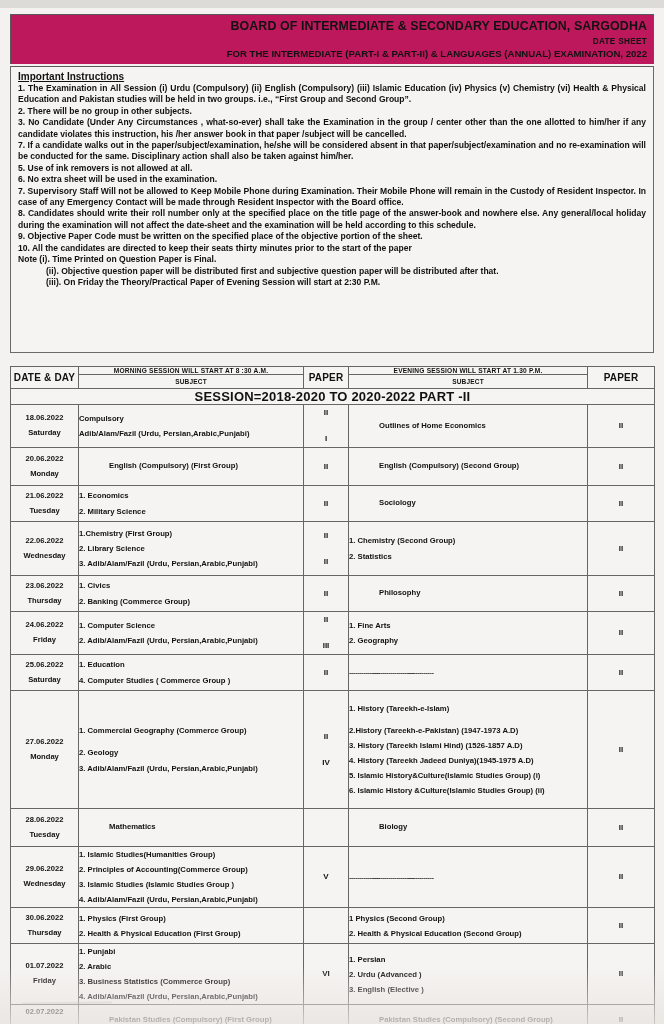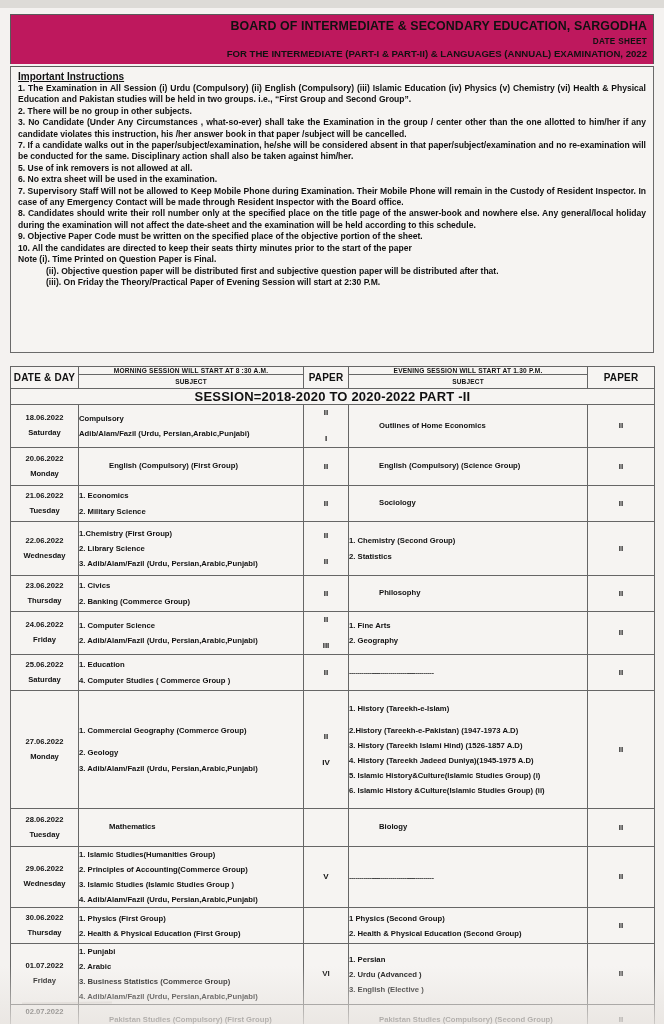--- a/index.html
+++ b/index.html
@@ -256,21 +256,21 @@
               <span class="dd">20.06.2022</span>
               <span class="dd">Monday</span>
             </td>
             <td class="subj mid">
               <span class="ln">English (Compulsory)  (First Group)</span>
             </td>
             <td class="paper mid">
               <span class="pl">II</span>
             </td>
             <td class="subj mid">
-              <span class="ln">English (Compulsory)    (Science Group)</span>
+              <span class="ln">English (Compulsory)    (Second Group)</span>
             </td>
             <td class="paper mid">
               <span class="pl">II</span>
             </td>
           </tr>
           <tr style="height: 36px;">
             <td class="date">
               <span class="dd">21.06.2022</span>
               <span class="dd">Tuesday</span>
             </td>

